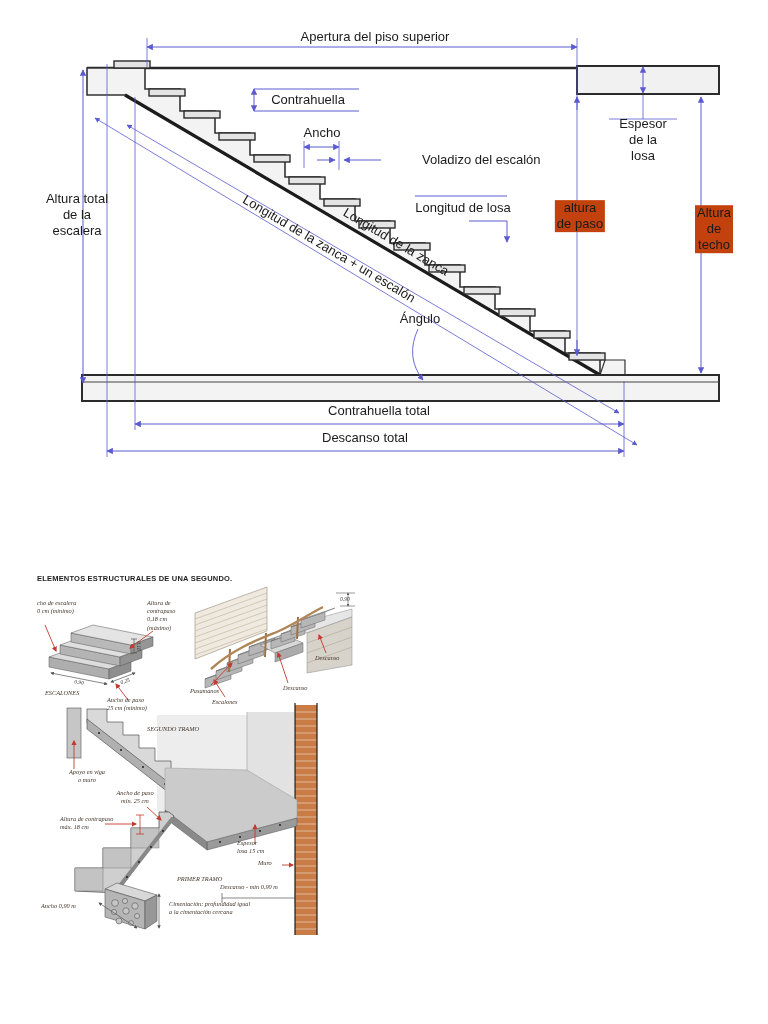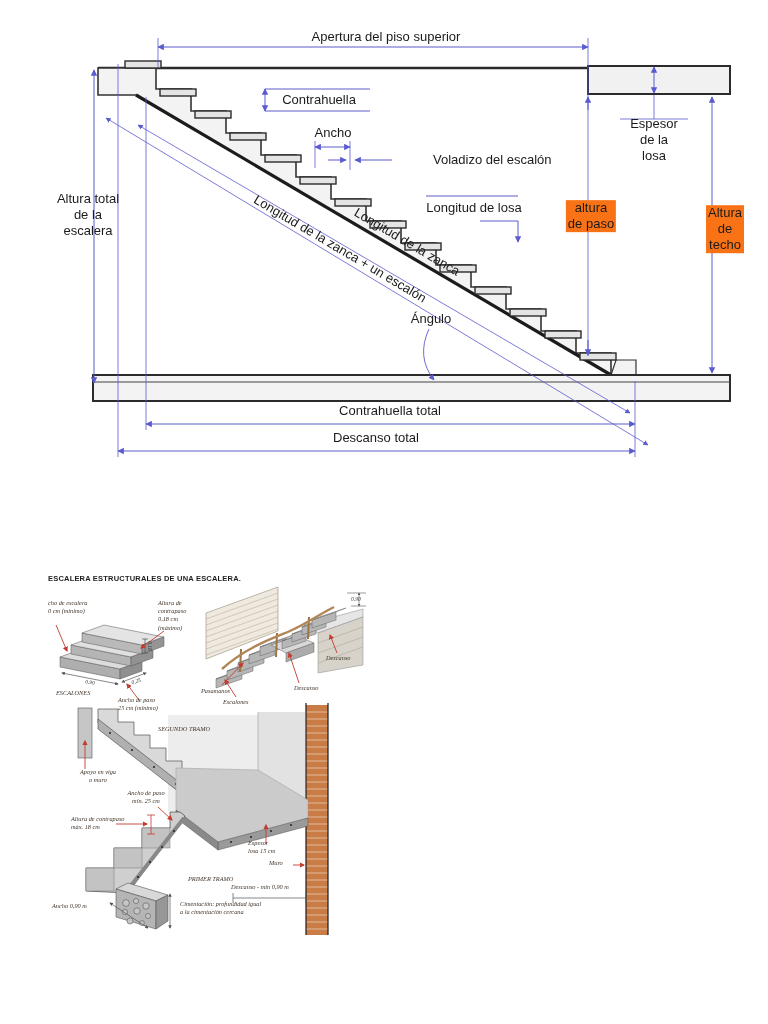--- a/index.html
+++ b/index.html
@@ -1,25 +1,25 @@
 <!DOCTYPE html>
 <html><head>
 <meta charset="utf-8">
 <style>
   html,body{margin:0;padding:0;}
   body{width:768px;height:1024px;background:#ffffff;position:relative;overflow:hidden;
        font-family:"Liberation Sans",sans-serif;}
-  #stage{position:absolute;left:18px;top:0;width:656px;height:1024px;}
+  #stage{position:absolute;left:7px;top:0;width:656px;height:1024px;}
   svg{position:absolute;}
   
   .f1l{position:absolute;font:13px "Liberation Sans",sans-serif;color:#1b1b1b;
        white-space:pre-line;text-align:center;line-height:1.22;
        transform:translate(-50%,-50%);}
   .f1la{transform:translate(0,-50%);text-align:left;margin-left:38px;}
-  .wbg{background:#f97316;padding:0 2px;}
+  .wbg{background:#c2410c;padding:0 2px;}
   
   .f2t{position:absolute;font:bold 7.5px "Liberation Sans",sans-serif;color:#1d1d1d;
        letter-spacing:.2px;white-space:pre;}
   .f2l{position:absolute;font:italic 6.3px "Liberation Serif",serif;color:#43352a;
        white-space:pre-line;line-height:1.3;}
   .f2lc{text-align:center;transform:translate(-50%,0);}
   .f2d{position:absolute;font:italic 5.5px "Liberation Serif",serif;color:#3a3a3a;
        white-space:pre;}
   .f2dc{transform:translate(-50%,-50%);}
 </style>
@@ -332,21 +332,21 @@
       <g stroke="#555" stroke-width="0.7" fill="none">
         <line x1="187" y1="325" x2="260" y2="325"></line>
         <line x1="187" y1="320" x2="187" y2="330"></line>
         <line x1="260" y1="320" x2="260" y2="330"></line>
         <line x1="124" y1="321" x2="124" y2="355" marker-start="url(#ag2)" marker-end="url(#ag2)"></line>
         <line x1="64" y1="330" x2="102" y2="355" marker-start="url(#ag2)" marker-end="url(#ag2)"></line>
       </g>
     </g>
   </svg>
 
-  <div class="f2t" style="left:30px;top:574px">ESCALERA ESTRUCTURALES DE UNA ESCALERA.</div>
+  <div class="f2t" style="left:30px;top:574px">ELEMENTOS ESTRUCTURALES DE UNA SEGUNDO.</div>
   <div class="f2l" style="left:30px;top:599px">cho de escalera
 0 cm (mínimo)</div>
   <div class="f2l" style="left:140px;top:599px">Altura de
 contrapaso
 0,18 cm
 (máximo)</div>
   <div class="f2d f2dc" style="left:72px;top:682px;transform:translate(-50%,-50%) rotate(10deg)">0,90</div>
   <div class="f2d f2dc" style="left:118px;top:681px;transform:translate(-50%,-50%) rotate(-17deg)">0,25</div>
   <div class="f2d f2dc" style="left:132px;top:646px;transform:translate(-50%,-50%) rotate(90deg)">0,18</div>
   <div class="f2l" style="left:38px;top:689px">ESCALONES</div>

